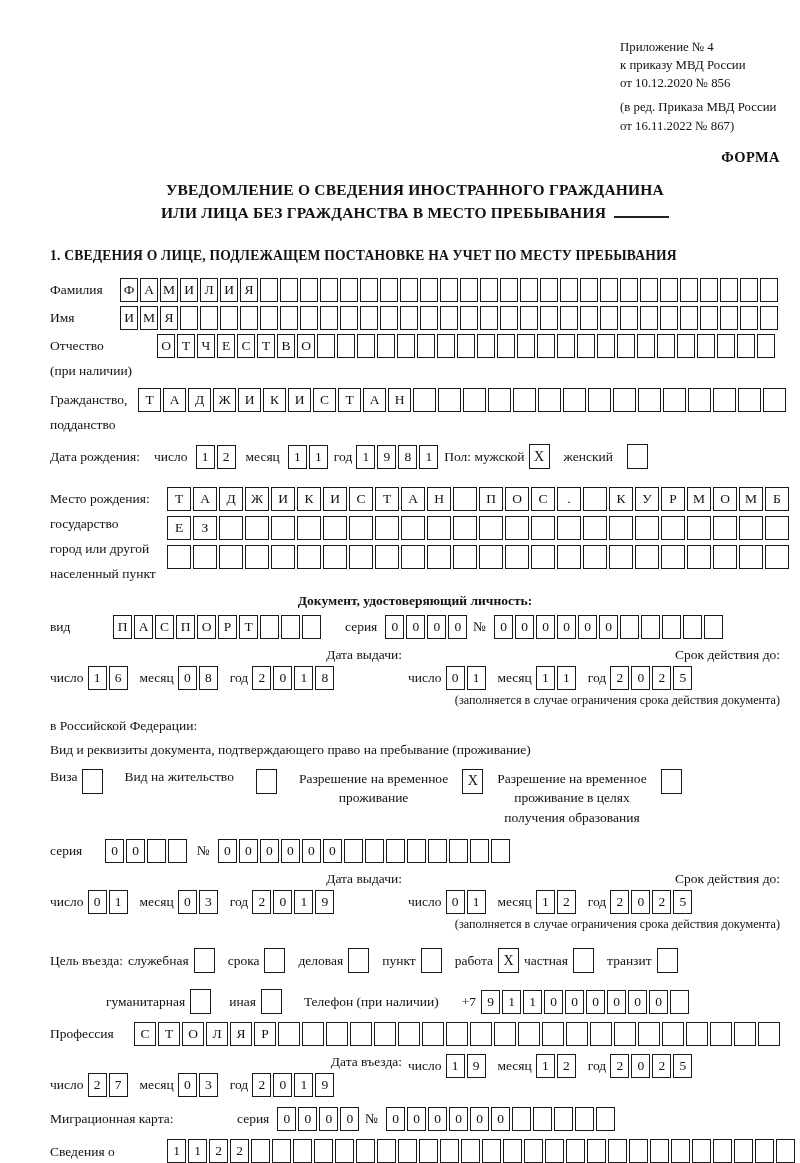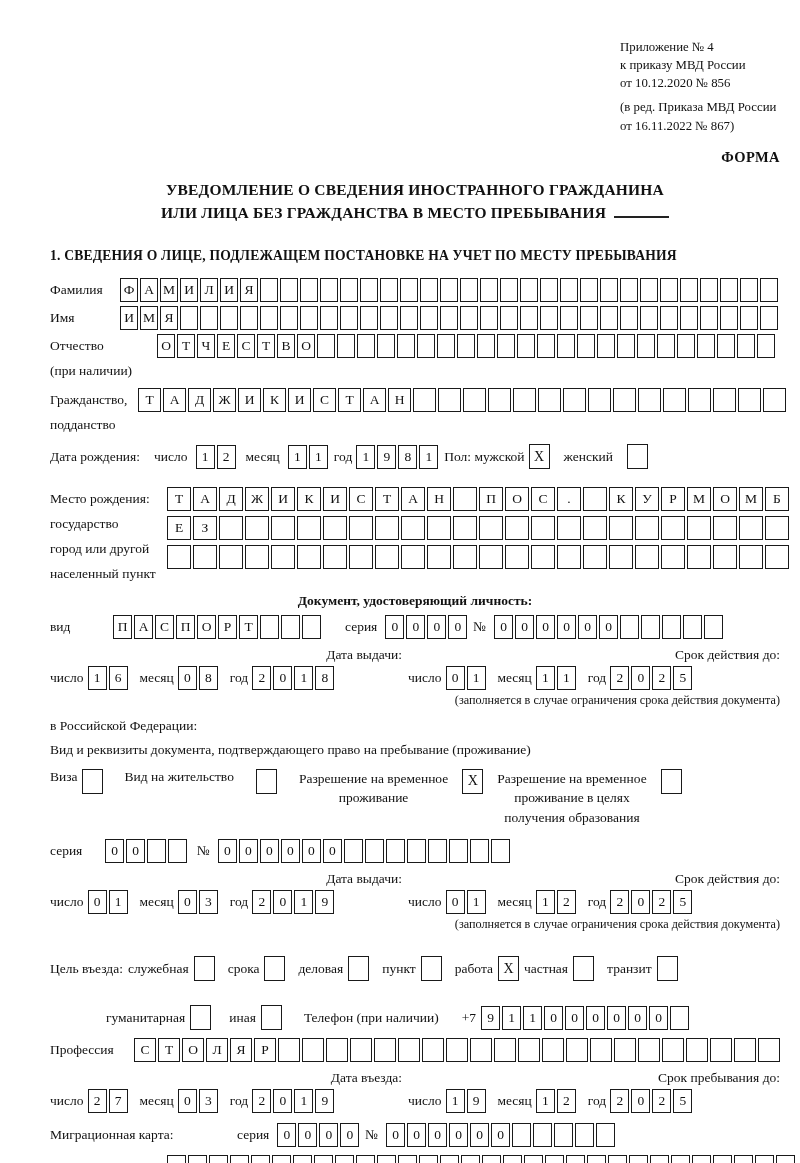--- a/index.html
+++ b/index.html
@@ -34,21 +34,21 @@
   .dp{width:352px;}
   .dp.r{width:372px;margin-left:6px;}
   .dp-head{text-align:right;font-size:13.5px;margin-bottom:3px;}
   .dp-line{display:flex;align-items:center;}
   .dp-line .lbl{margin-right:4px;}
   .dp-line .cells{margin-right:10px;}
   .note{width:730px;text-align:right;font-size:12.2px;margin-top:3px;margin-bottom:6px;}
   .para{font-size:13.5px;line-height:1.8;margin-top:6px;}
   .permits{align-items:flex-start;margin-top:6px;margin-bottom:12px;}
   .mlabel{font-size:13.5px;text-align:center;line-height:1.45;flex:none;}
-  .purpose-line{display:flex;align-items:center;font-size:13.5px;margin-top:24px;}
+  .purpose-line{display:flex;align-items:center;font-size:13.5px;margin-top:16px;}
   .purpose-line .w{margin-right:5px;}
   .purpose-line .chk{margin-right:13px;}
   .legal{display:flex;align-items:flex-start;margin-top:8px;}
   .legal-lbl{width:117px;font-size:13.5px;line-height:1.9;flex:none;}
   .legal-cells .cells{margin-bottom:5px;display:flex;}
 </style>
 </head>
 <body>
 
 <div class="hdr-block">
@@ -632,21 +632,20 @@
       <span class="lbl">год</span>
       <span class="cells" style="--cw:19px">
           <span class="cell">2</span>
           <span class="cell">0</span>
           <span class="cell">1</span>
           <span class="cell">9</span>
         </span>
     </div>
   </div>
   <div class="dp r">
-    <div class="dp-head">Срок пребывания до:</div>
     <div class="dp-line">
       <span class="lbl">число</span>
       <span class="cells" style="--cw:19px">
           <span class="cell">1</span>
           <span class="cell">9</span>
         </span>
       <span class="lbl">месяц</span>
       <span class="cells" style="--cw:19px">
           <span class="cell">1</span>
           <span class="cell">2</span>

